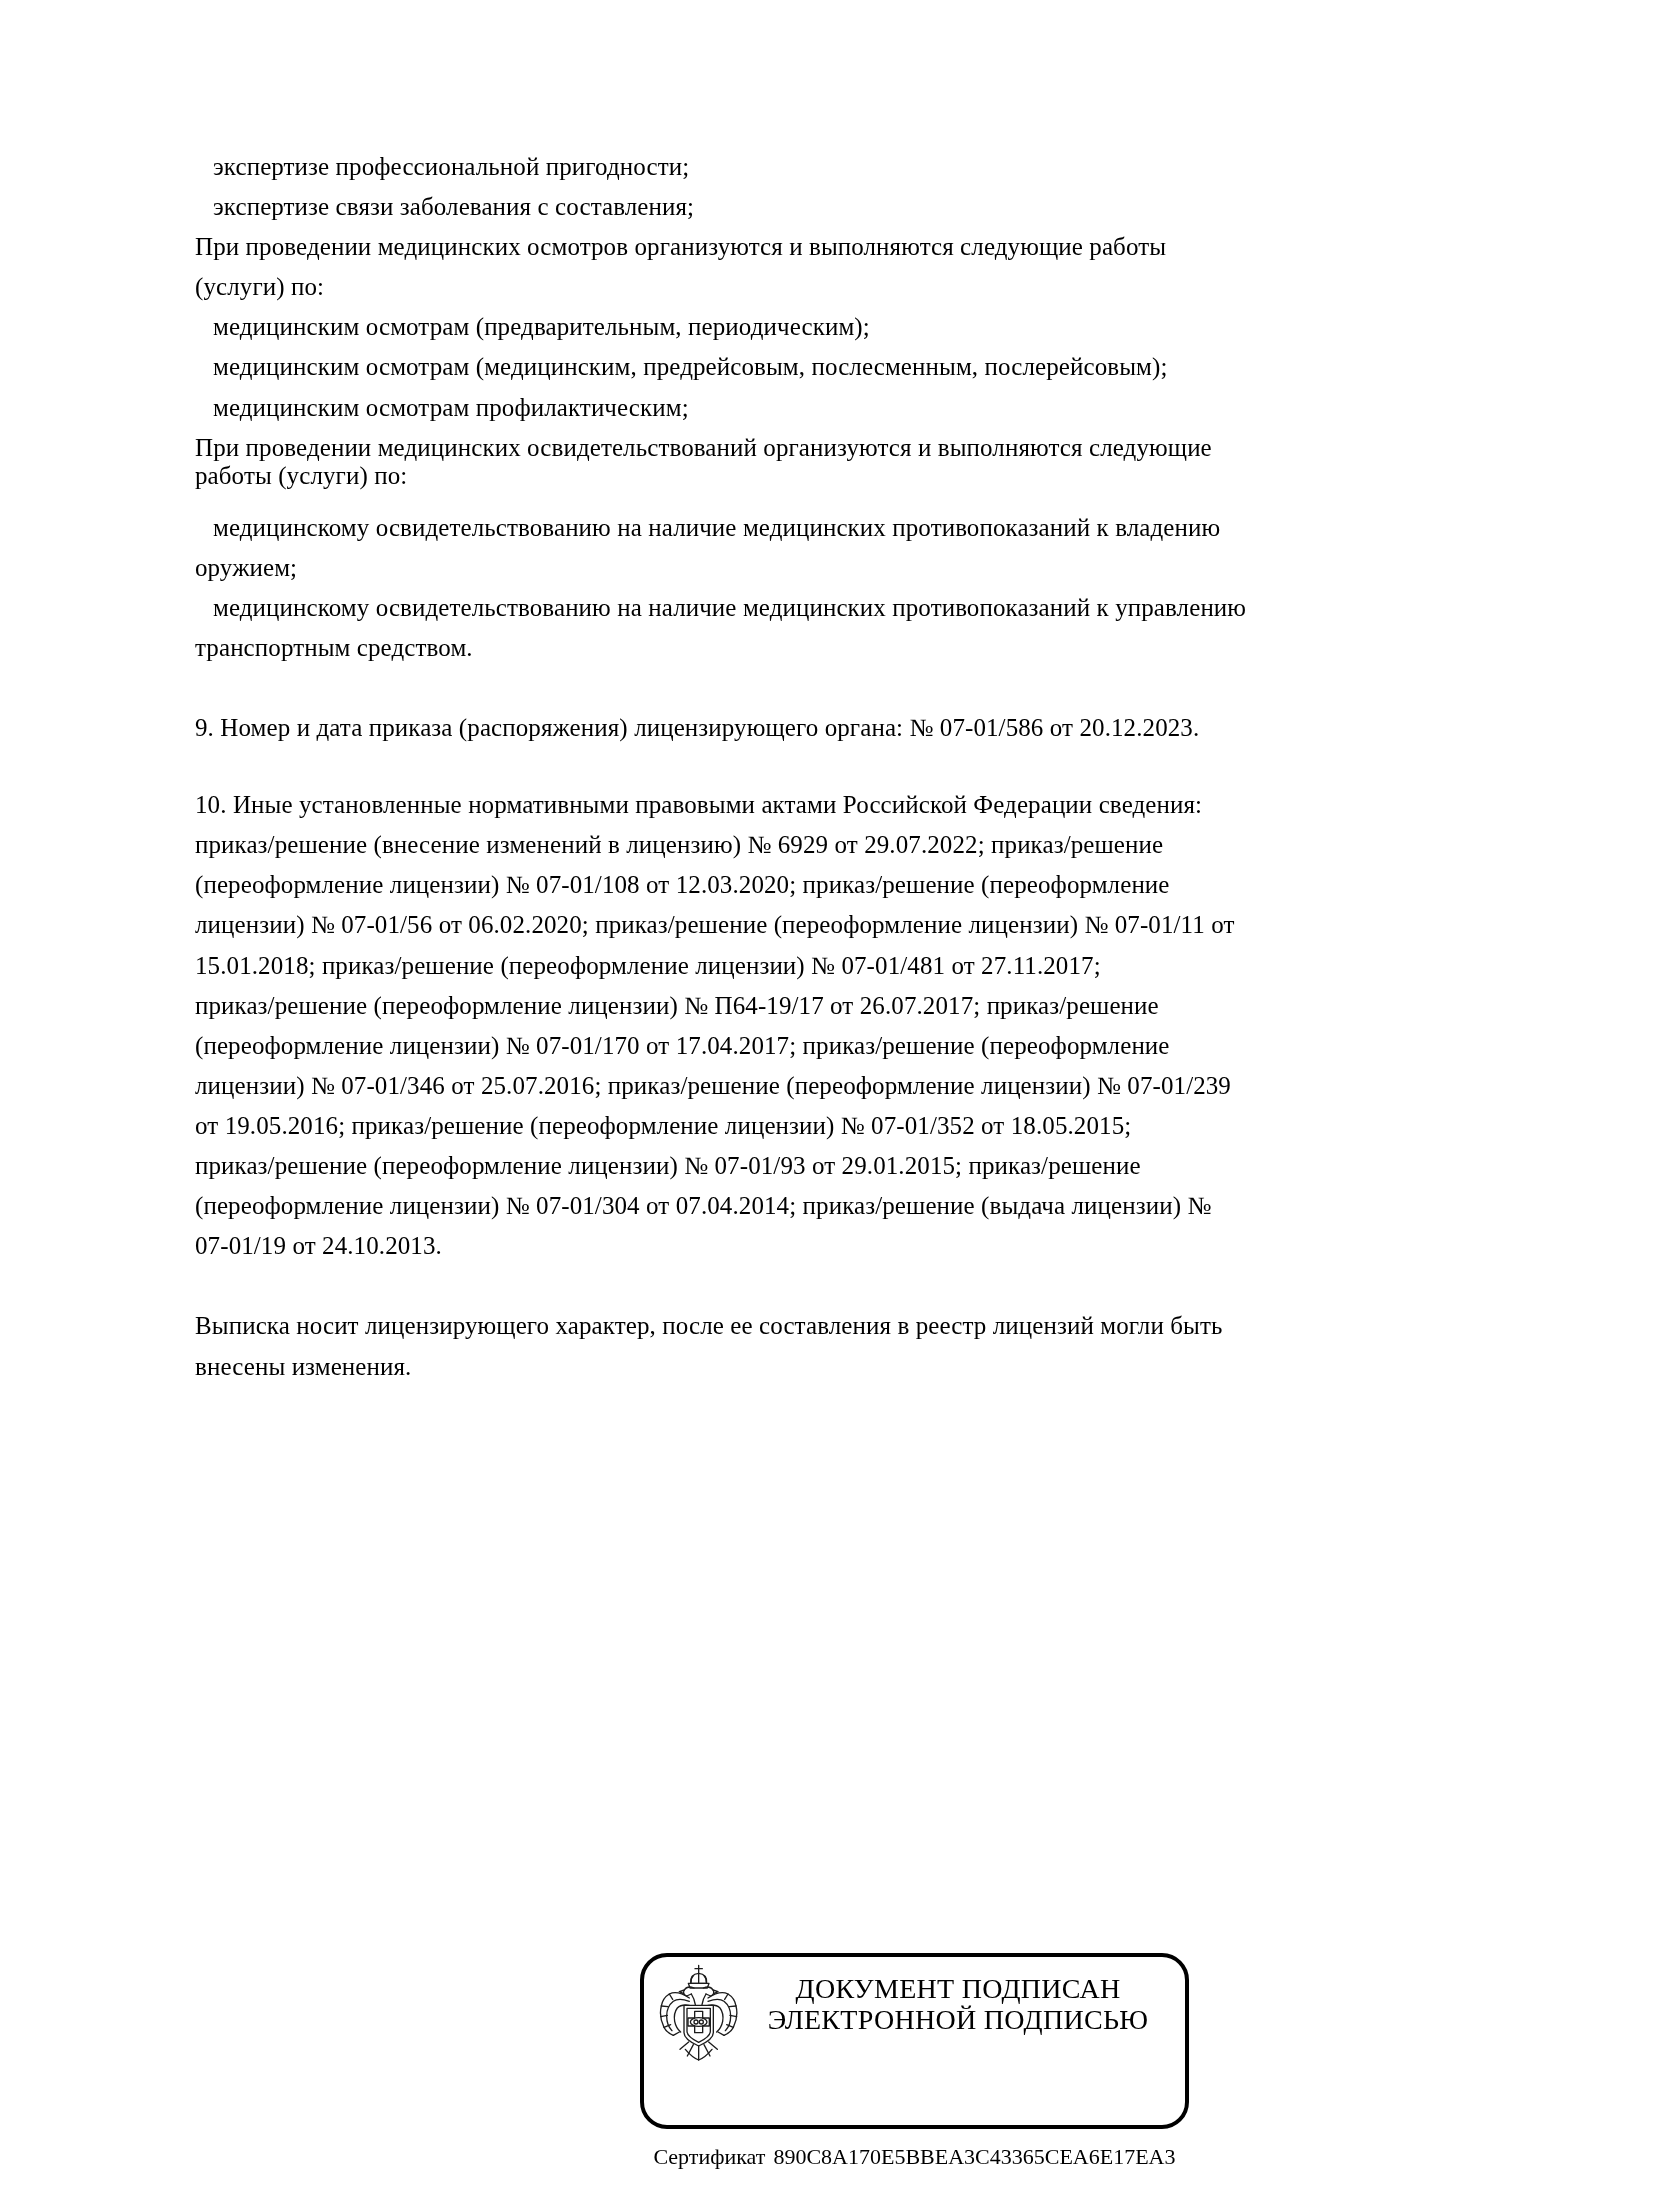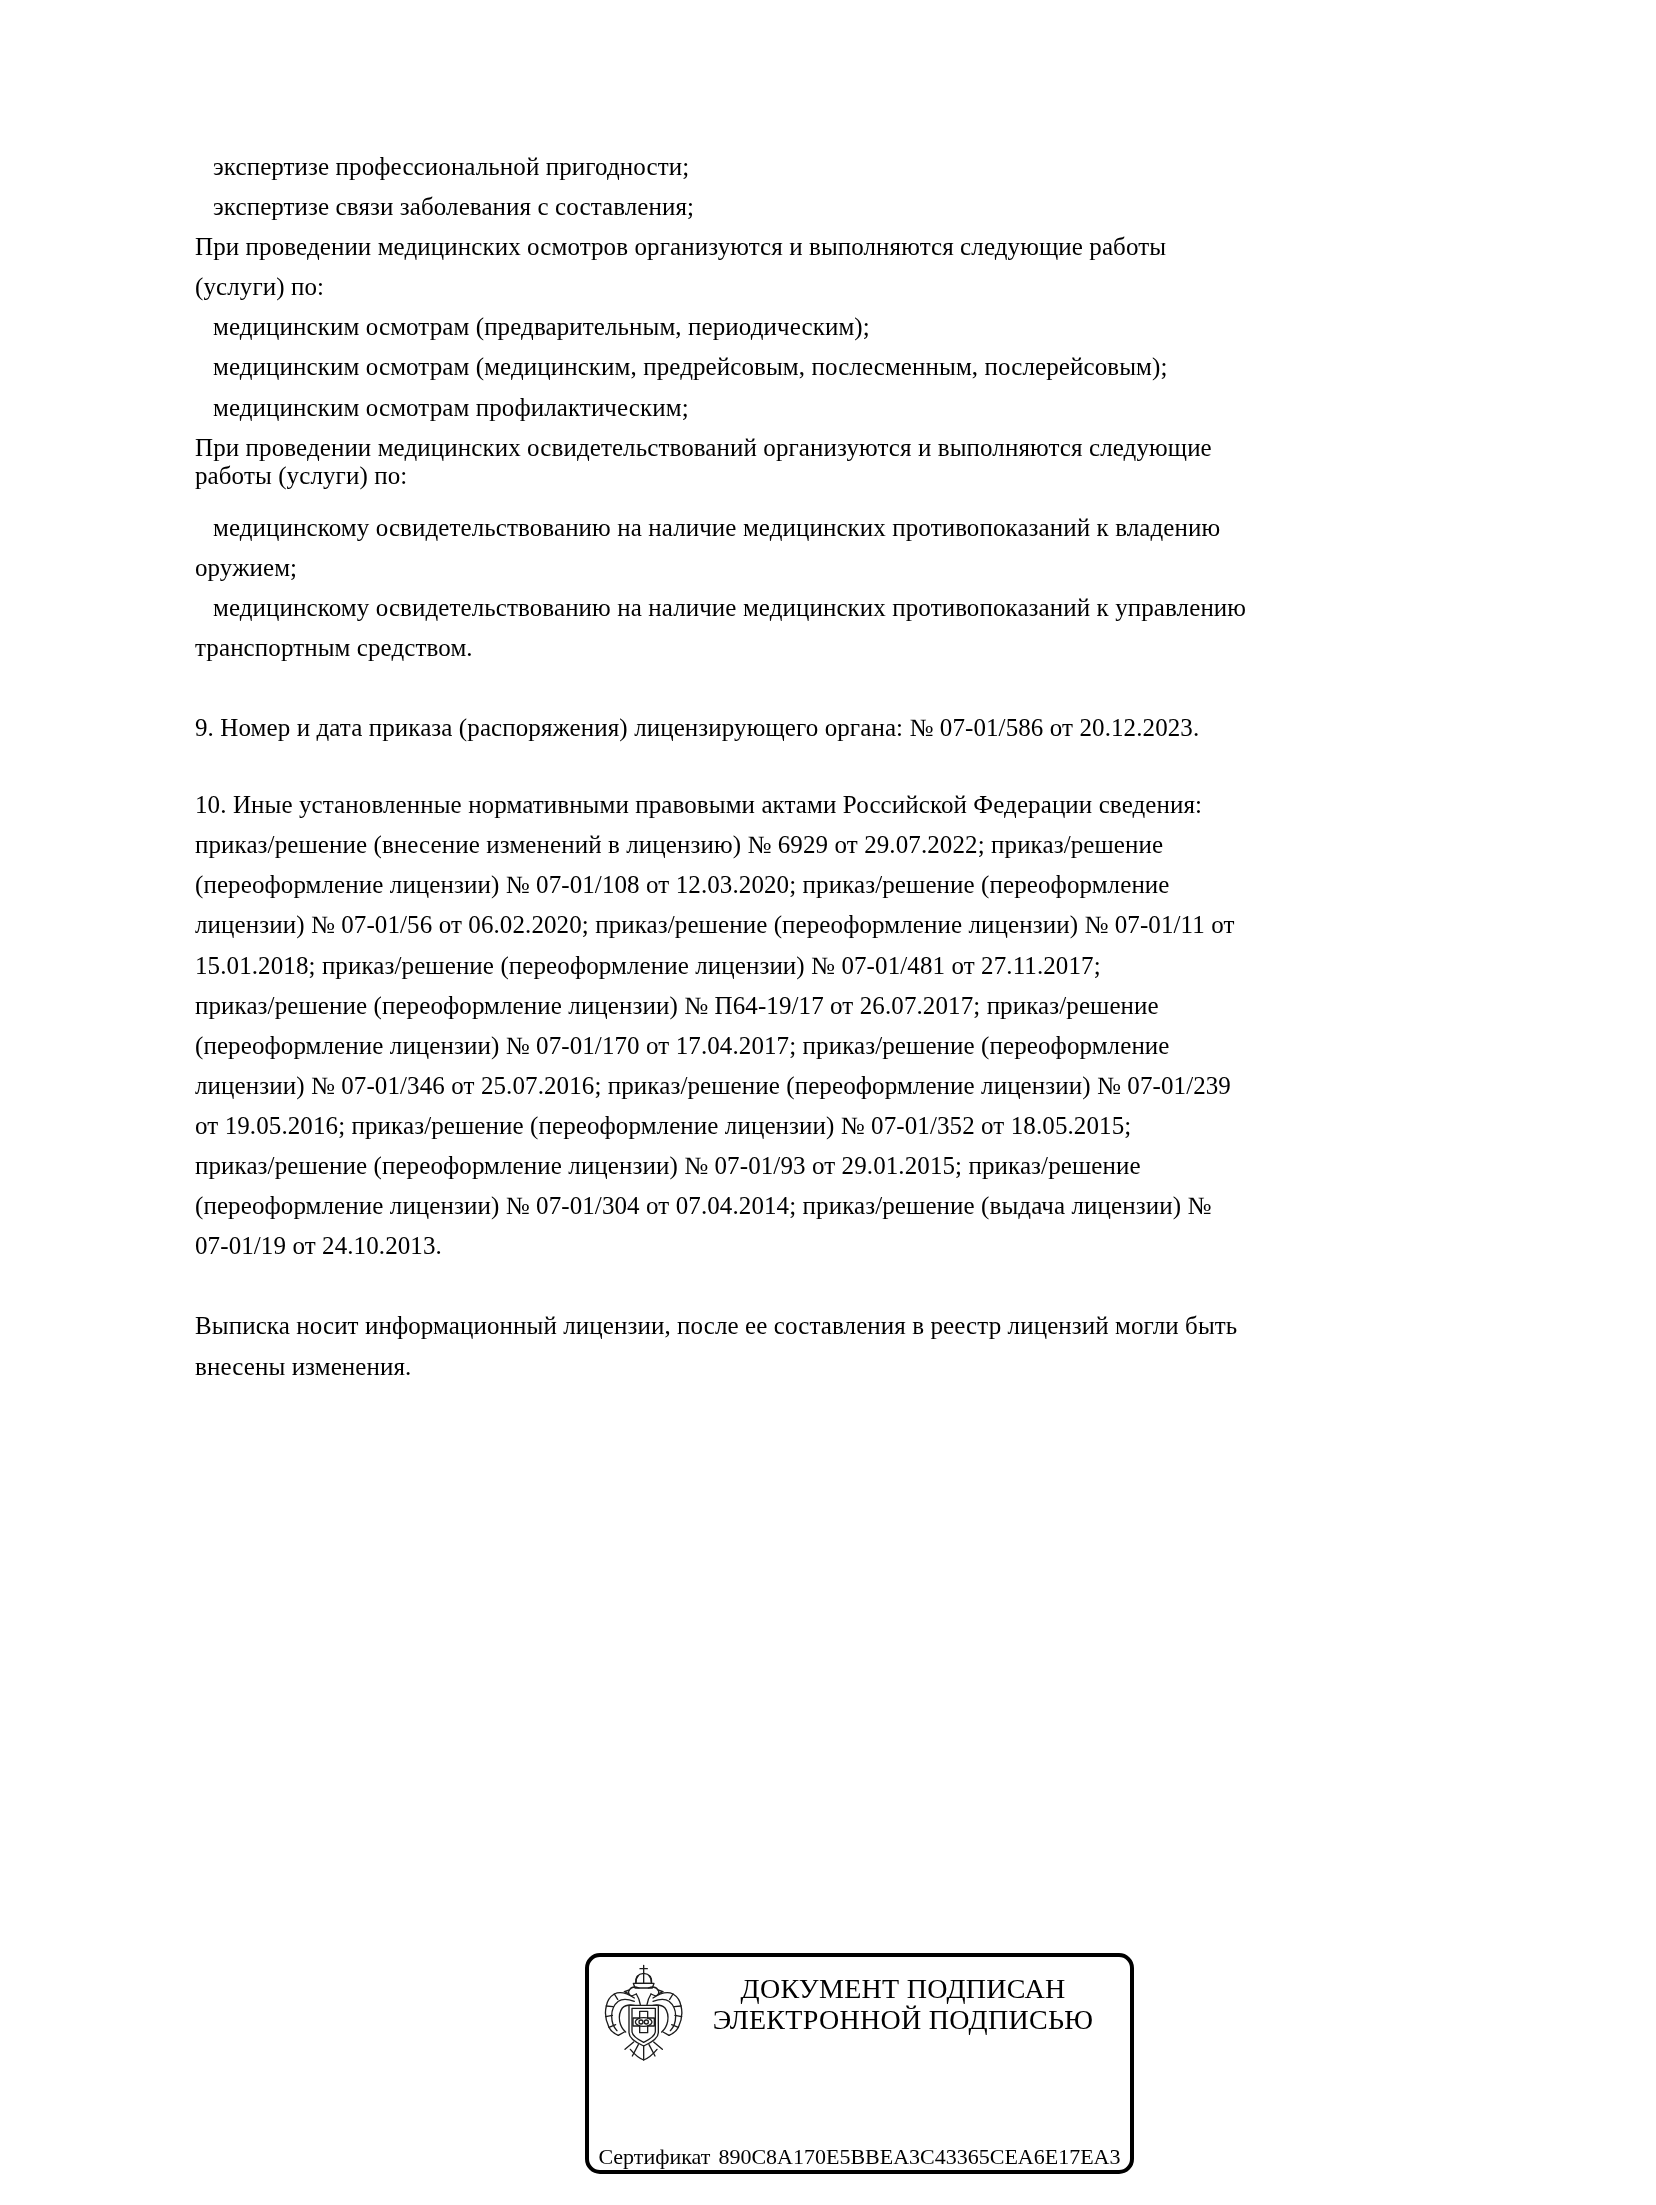--- a/index.html
+++ b/index.html
@@ -23,27 +23,27 @@
     line-height: 40px;
     font-size: 25px;
     white-space: pre;
     letter-spacing: 0.1px;
   }
   .doc-line.ind { left: 213px; }
 
   
   .stamp {
     position: absolute;
-    left: 585px;
+    left: 640px;
     top: 1953px;
     width: 549px;
-    height: 221px;
+    height: 176px;
     box-sizing: border-box;
     border: 4.7px solid #000000;
-    border-radius: 15px;
+    border-radius: 27px;
     background: #ffffff;
   }
   .stamp-emblem {
     position: absolute;
     left: 13.4px;
     top: 6.7px;
     width: 84px;
     height: 98px;
   }
   .stamp-title {
@@ -94,21 +94,21 @@
   <div class="doc-line" style="top:905px">лицензии) № 07-01/56 от 06.02.2020; приказ/решение (переоформление лицензии) № 07-01/11 от</div>
   <div class="doc-line" style="top:946px">15.01.2018; приказ/решение (переоформление лицензии) № 07-01/481 от 27.11.2017;</div>
   <div class="doc-line" style="top:986px">приказ/решение (переоформление лицензии) № П64-19/17 от 26.07.2017; приказ/решение</div>
   <div class="doc-line" style="top:1026px">(переоформление лицензии) № 07-01/170 от 17.04.2017; приказ/решение (переоформление</div>
   <div class="doc-line" style="top:1066px">лицензии) № 07-01/346 от 25.07.2016; приказ/решение (переоформление лицензии) № 07-01/239</div>
   <div class="doc-line" style="top:1106px">от 19.05.2016; приказ/решение (переоформление лицензии) № 07-01/352 от 18.05.2015;</div>
   <div class="doc-line" style="top:1146px">приказ/решение (переоформление лицензии) № 07-01/93 от 29.01.2015; приказ/решение</div>
   <div class="doc-line" style="top:1186px">(переоформление лицензии) № 07-01/304 от 07.04.2014; приказ/решение (выдача лицензии) №</div>
   <div class="doc-line" style="top:1226px">07-01/19 от 24.10.2013.</div>
 
-  <div class="doc-line" style="top:1306px">Выписка носит информационный лицензии, после ее составления в реестр лицензий могли быть</div>
+  <div class="doc-line" style="top:1306px">Выписка носит лицензирующего характер, после ее составления в реестр лицензий могли быть</div>
   <div class="doc-line" style="top:1347px">внесены изменения.</div>
 </div>
 
 <div class="stamp">
 
   <svg class="stamp-emblem" viewBox="0 0 125 147" xmlns="http://www.w3.org/2000/svg">
     <g fill="none" stroke="#1c1c1c" stroke-width="2" stroke-linecap="round" stroke-linejoin="round">
 
       <path d="M62 2 v12 M56.5 7 h11"></path>
 

